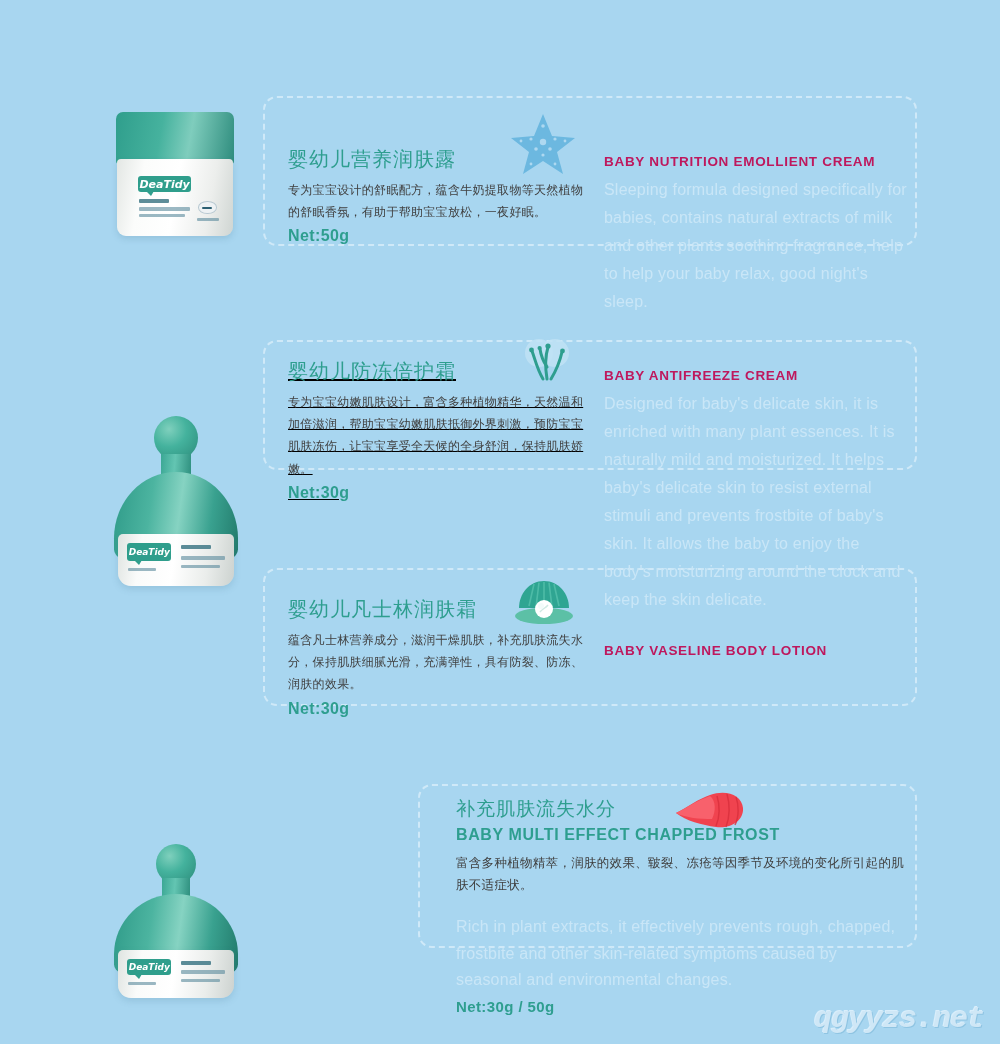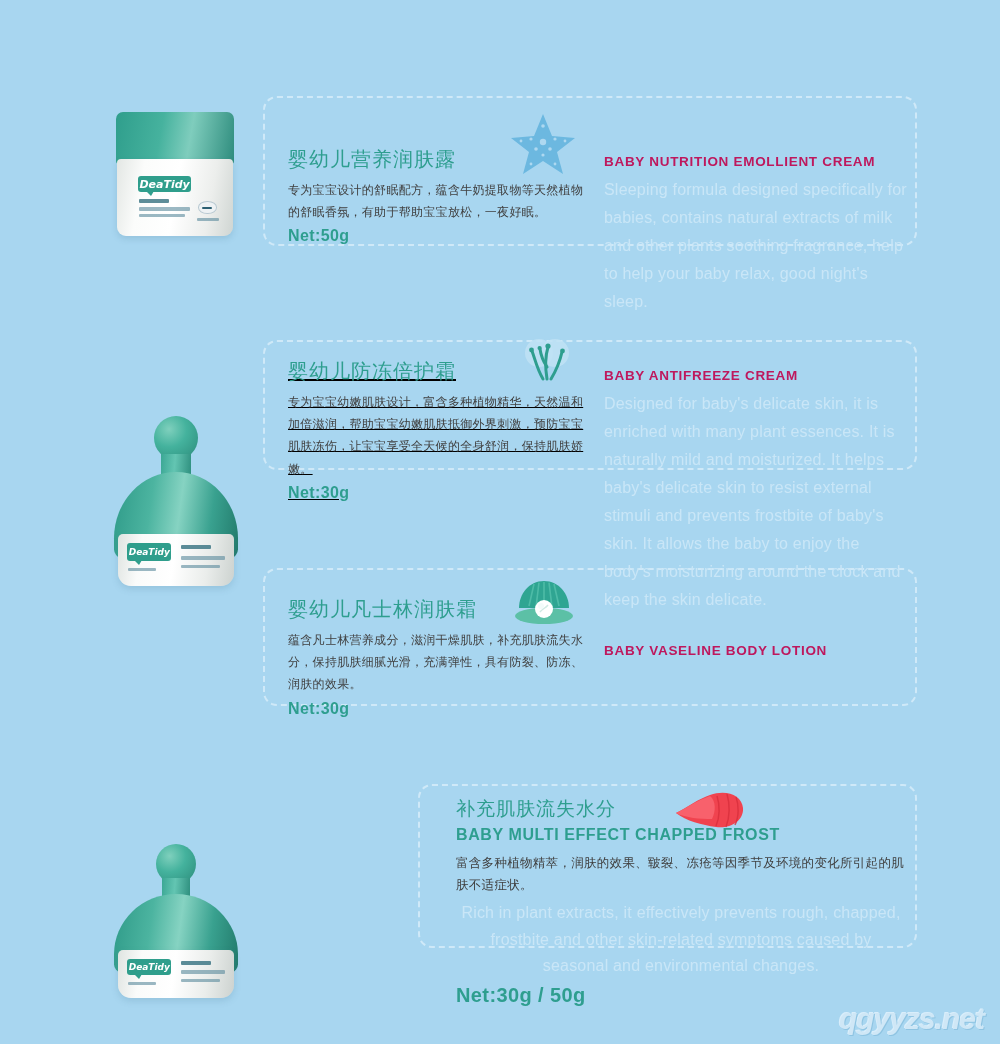--- a/index.html
+++ b/index.html
@@ -45,22 +45,22 @@
   .body-en {
     font-size: 16px; color: #c9e6f7; line-height: 1.75;
     margin-top: 5px; letter-spacing: .2px;
   }
 
   
   #block4 { position: absolute; left: 456px; top: 797px; width: 450px; }
   #block4 .title-cn { font-size: 19px; }
   #block4 .title-en { color: #2e9e8f; font-size: 16px; margin-top: 3px; letter-spacing: .6px; }
   #block4 .body-cn  { font-size: 12.5px; margin-top: 8px; line-height: 1.75; }
-  #block4 .body-en  { margin-top: 3px; line-height: 1.65; text-align: center; }
-  #block4 .net-cn   { margin-top: 5px; font-size: 20px; }
+  #block4 .body-en  { margin-top: 17px; line-height: 1.65; }
+  #block4 .net-cn   { margin-top: 5px; font-size: 15px; }
 
   
   .sea-icon { position: absolute; }
   #icon-starfish { left: 509px; top: 112px; }
   #icon-seaweed  { left: 519px; top: 333px; }
   #icon-shell    { left: 513px; top: 578px; }
   #icon-conch    { left: 672px; top: 789px; }
 
   
   .product { position: absolute; }
@@ -133,21 +133,21 @@
     content: ""; position: absolute; left: 20%; right: 20%; top: 42%;
     height: 26%; background: #2b5f72; border-radius: 1px;
   }
 
   
   #watermark {
     position: absolute; right: 16px; bottom: 8px;
     font-size: 30px; font-weight: bold; font-style: italic;
     color: #cfe7f6; letter-spacing: -1px;
     text-shadow: 1px 1px 0 #8fc4e2, -1px -1px 0 #d9eefb;
-    font-family: Liberation Sans, sans-serif;
+    font-family: Liberation Mono, monospace;
   }
 </style>
 </head>
 <body>
 
 <div class="page">
 
   <div class="panel" id="panel-1"></div>
   <div class="panel" id="panel-2"></div>
   <div class="panel" id="panel-3"></div>

